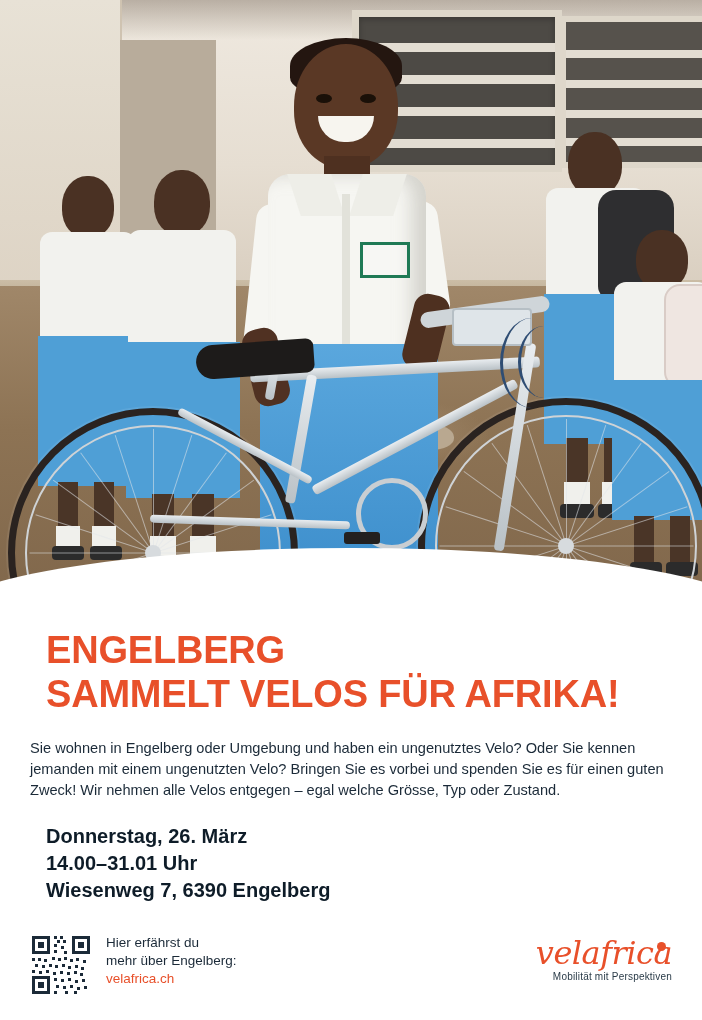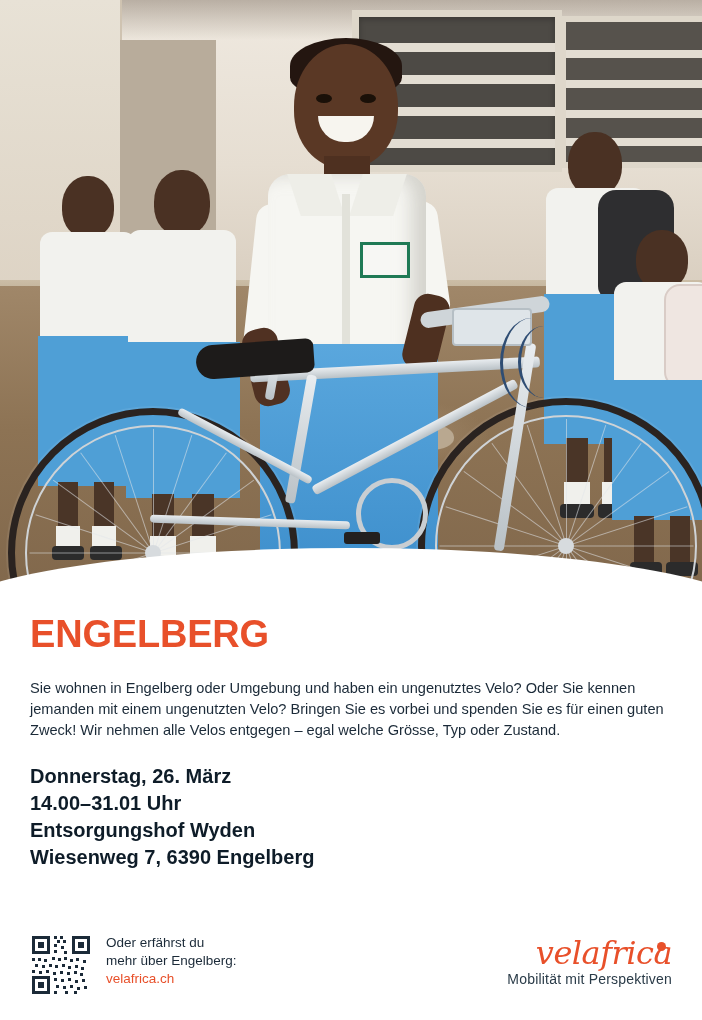--- a/index.html
+++ b/index.html
@@ -282,38 +282,39 @@
     left: 30px;
     top: 612px;
     width: 642px;
   }
   .headline {
     color: #e8502a;
     font-weight: bold;
     font-size: 38px;
     line-height: 44px;
     letter-spacing: -0.2px;
-    margin: 0;
+    margin: 16px;
   }
   .headline .line2 { display: block; }
 
   .body-text {
     margin-top: 22px;
     color: #1b2a38;
     font-size: 14.6px;
     line-height: 21px;
     max-width: 638px;
   }
 
   .details {
     margin-top: 22px;
     color: #0e1c28;
     font-weight: bold;
     font-size: 20px;
     line-height: 27px;
+    margin-left: 16px;
   }
 
   .footer {
     position: absolute;
     left: 30px;
     top: 932px;
     width: 642px;
     height: 74px;
   }
   .qr {
@@ -352,21 +353,21 @@
   }
   .logo-dot {
     position: absolute;
     right: 6px; top: 6px;
     width: 9px; height: 9px;
     background: #e8502a;
     border-radius: 50%;
   }
   .logo-tag {
     color: #2a3b48;
-    font-size: 14px;
+    font-size: 10px;
     letter-spacing: 0.2px;
     margin-top: 1px;
   }
 </style>
 </head>
 <body>
 
 <div class="poster">
 
   <div class="photo">
@@ -514,28 +515,28 @@
     </div>
 
     <div class="curve"></div>
   </div>
 
   <div class="bottom-white"></div>
 
   <div class="content">
     <h1 class="headline">
       <span>ENGELBERG</span>
+      <span class="line2">SAMMELT VELOS FÜR AFRIKA!</span>
     </h1>
 
     <p class="body-text">Sie wohnen in Engelberg oder Umgebung und haben ein ungenutztes Velo? Oder Sie kennen jemanden mit einem ungenutzten Velo? Bringen Sie es vorbei und spenden Sie es für einen guten Zweck! Wir nehmen alle Velos entgegen – egal welche Grösse, Typ oder Zustand.</p>
 
     <div class="details">
       <div>Donnerstag, 26. März</div>
       <div>14.00–31.01 Uhr</div>
-      <div>Entsorgungshof Wyden</div>
       <div>Wiesenweg 7, 6390 Engelberg</div>
     </div>
   </div>
 
   <div class="footer">
 
     <div class="qr">
       <svg width="62" height="62" viewBox="0 0 62 62" aria-hidden="true">
         <rect x="0" y="0" width="62" height="62" fill="#ffffff"></rect>
         <g fill="#1b2a38">
@@ -596,21 +597,21 @@
           <rect x="47" y="53" width="3" height="3"></rect>
           <rect x="54" y="52" width="3" height="3"></rect>
           <rect x="24" y="57" width="3" height="3"></rect>
           <rect x="35" y="57" width="3" height="3"></rect>
           <rect x="44" y="57" width="3" height="3"></rect>
         </g>
       </svg>
     </div>
 
     <div class="qr-text">
-      <div>Oder erfährst du</div>
+      <div>Hier erfährst du</div>
       <div>mehr über Engelberg:</div>
       <a class="qr-link" href="#">velafrica.ch</a>
     </div>
 
     <div class="logo">
       <div class="logo-word">
         <span>velafrica</span>
         <span class="logo-dot"></span>
       </div>
       <div class="logo-tag">Mobilität mit Perspektiven</div>

